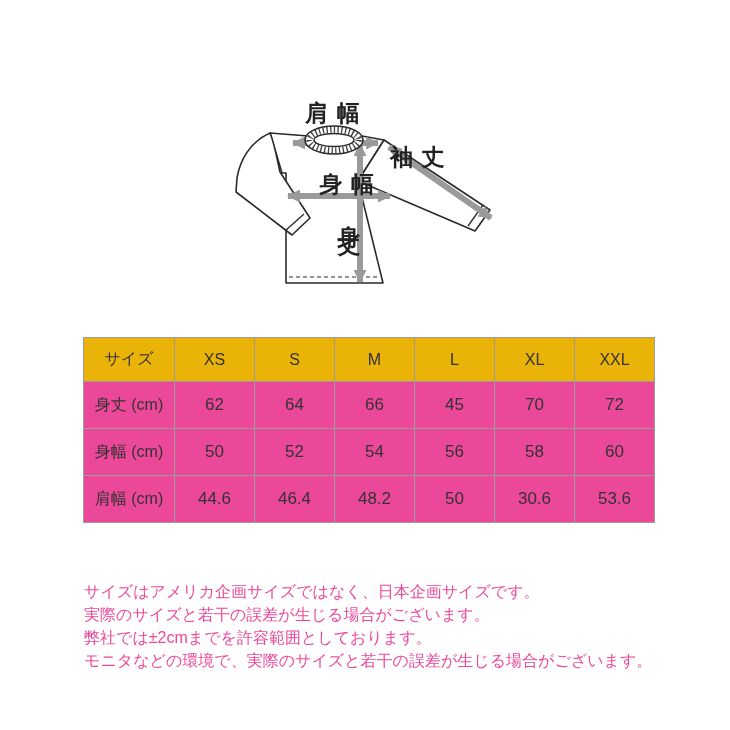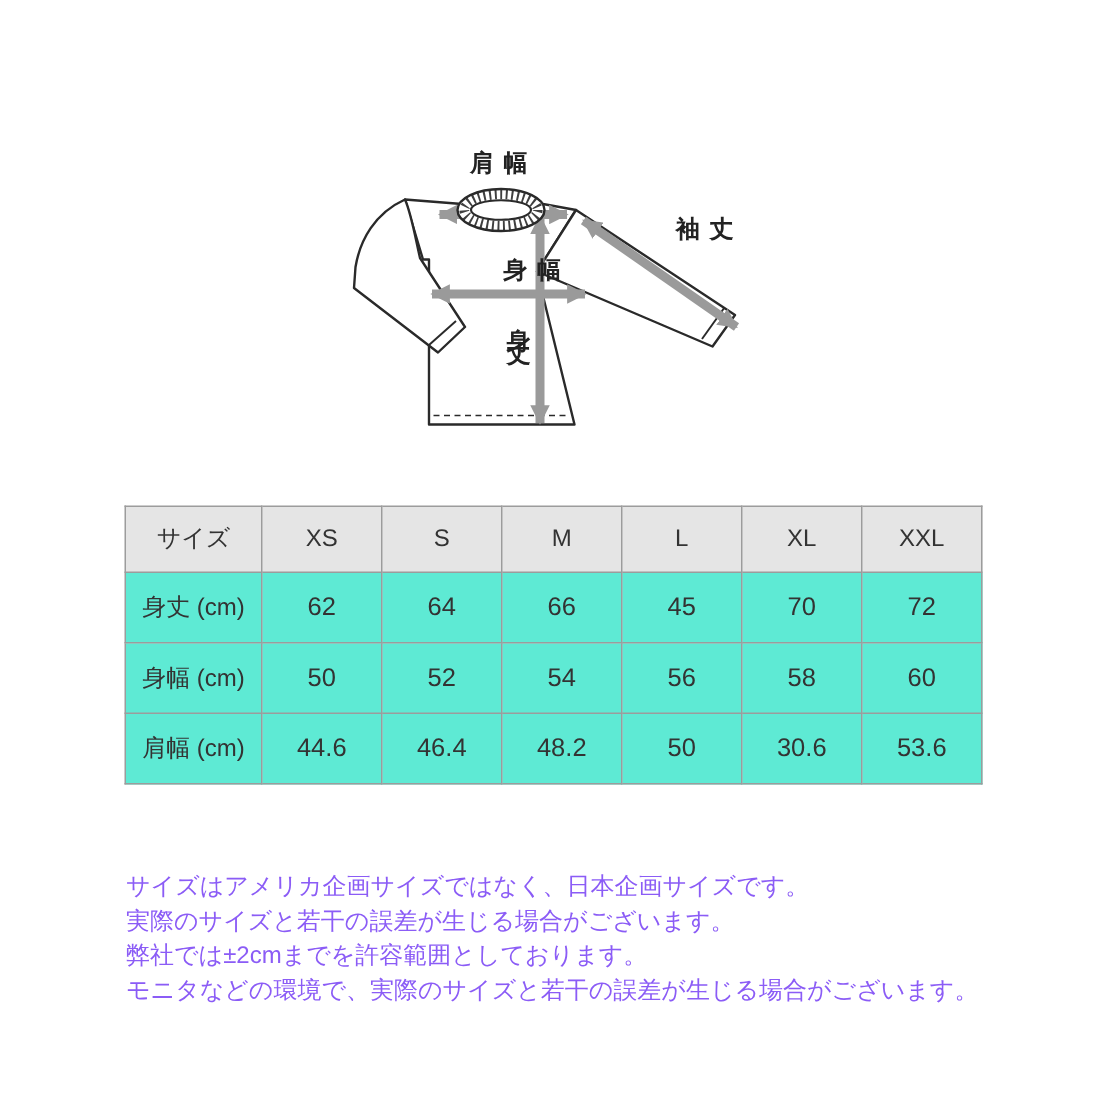--- a/index.html
+++ b/index.html
@@ -11,29 +11,29 @@
     color: #333333;
     overflow: hidden;
   }
 
   
   .diagram { position: absolute; left: 222px; top: 88px; width: 310px; height: 215px; }
   .diagram svg { display: block; width: 310px; height: 215px; }
 
   .diag-label {
     position: absolute;
-    font-size: 16px;
+    font-size: 23px;
     font-weight: bold;
     color: #222222;
     letter-spacing: 1px;
     white-space: nowrap;
     line-height: 1.1;
   }
   .lbl-shoulder { left: 295px; top: 101px; width: 76px; text-align: center; }
-  .lbl-sleeve   { left: 414px; top: 145px; width: 76px; text-align: right; }
+  .lbl-sleeve   { left: 390px; top: 145px; width: 76px; text-align: left; }
   .lbl-width    { left: 299px; top: 172px; width: 76px; text-align: right; }
   .lbl-length   {
     left: 336px; top: 206px;
     writing-mode: vertical-rl;
     text-orientation: upright;
     letter-spacing: 8px;
     height: 60px;
   }
 
   
@@ -44,35 +44,35 @@
   }
   .size-table th, .size-table td {
     border: 1px solid #9c9c9c;
     text-align: center;
     vertical-align: middle;
     font-weight: normal;
     color: #333333;
     padding: 0;
   }
   .size-table thead th {
-    background: #e5e5e5;
+    background: #eab308;
     height: 43px;
     font-size: 16px;
   }
-  .size-table tbody td { height: 46px; font-size: 17px; background: #5eead4; }
+  .size-table tbody td { height: 46px; font-size: 17px; background: #ec4899; }
   .size-table tbody td.rowlabel { font-size: 16px; }
   .col-label { width: 91px; }
   .col-size  { width: 80px; }
 
   
   .notes {
     position: absolute; left: 84px; top: 580px;
     font-size: 16px;
     line-height: 23px;
-    color: #8b5cf6;
+    color: #ec4899;
   }
   .notes div { white-space: nowrap; }
 </style>
 </head>
 <body>
 
 <div class="diagram">
   <svg viewBox="0 0 310 215">
     <defs>
       <marker id="ah" viewBox="0 0 12 12" markerWidth="13" markerHeight="13" refX="11" refY="6" orient="auto-start-reverse" markerUnits="userSpaceOnUse">

